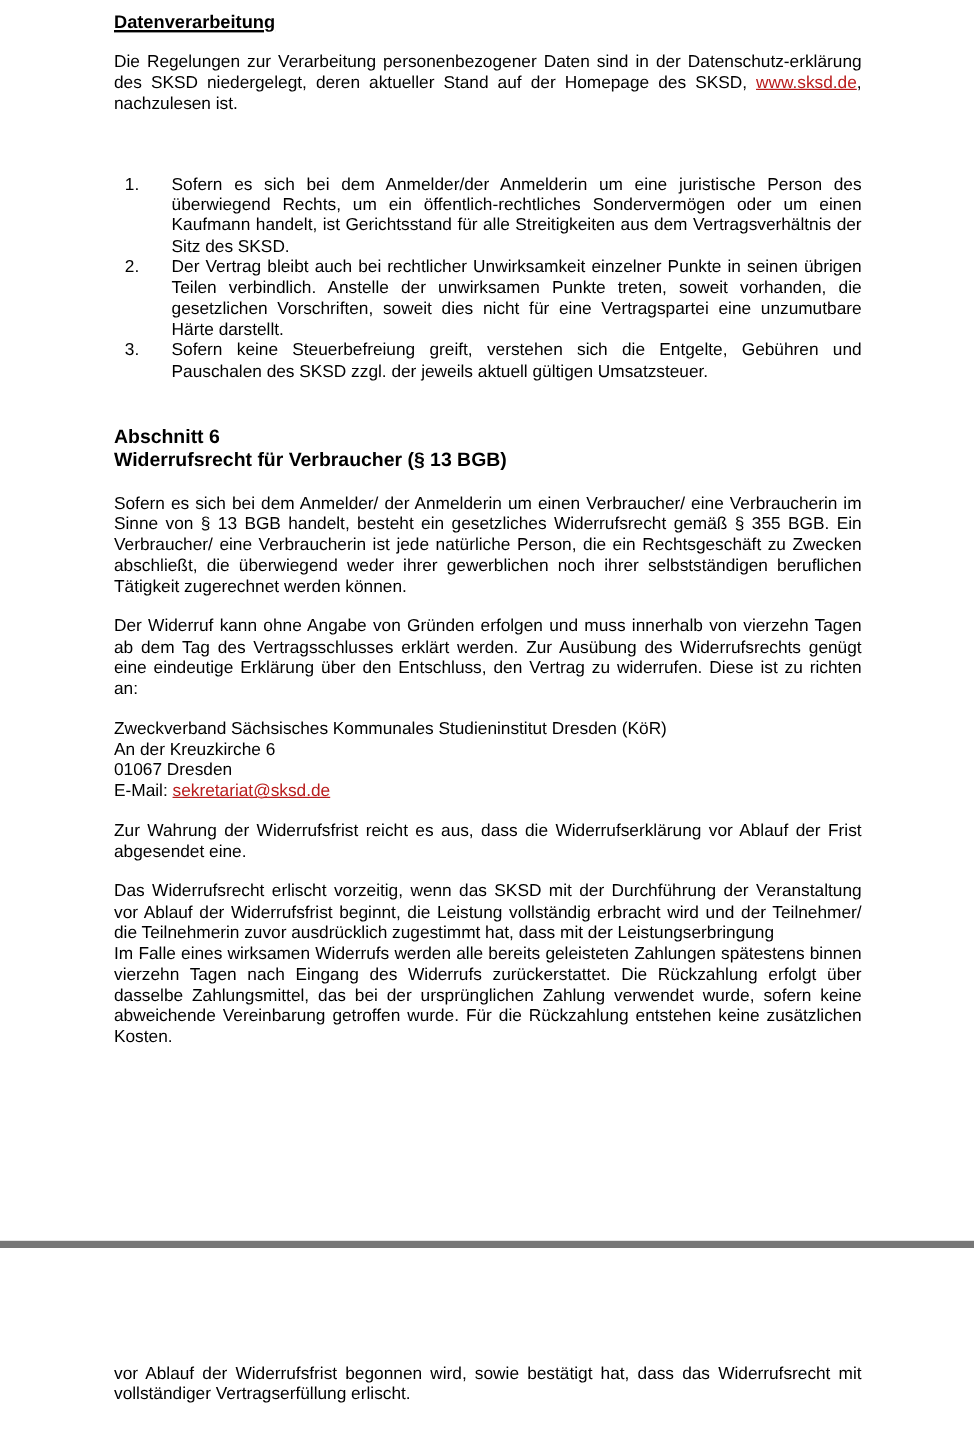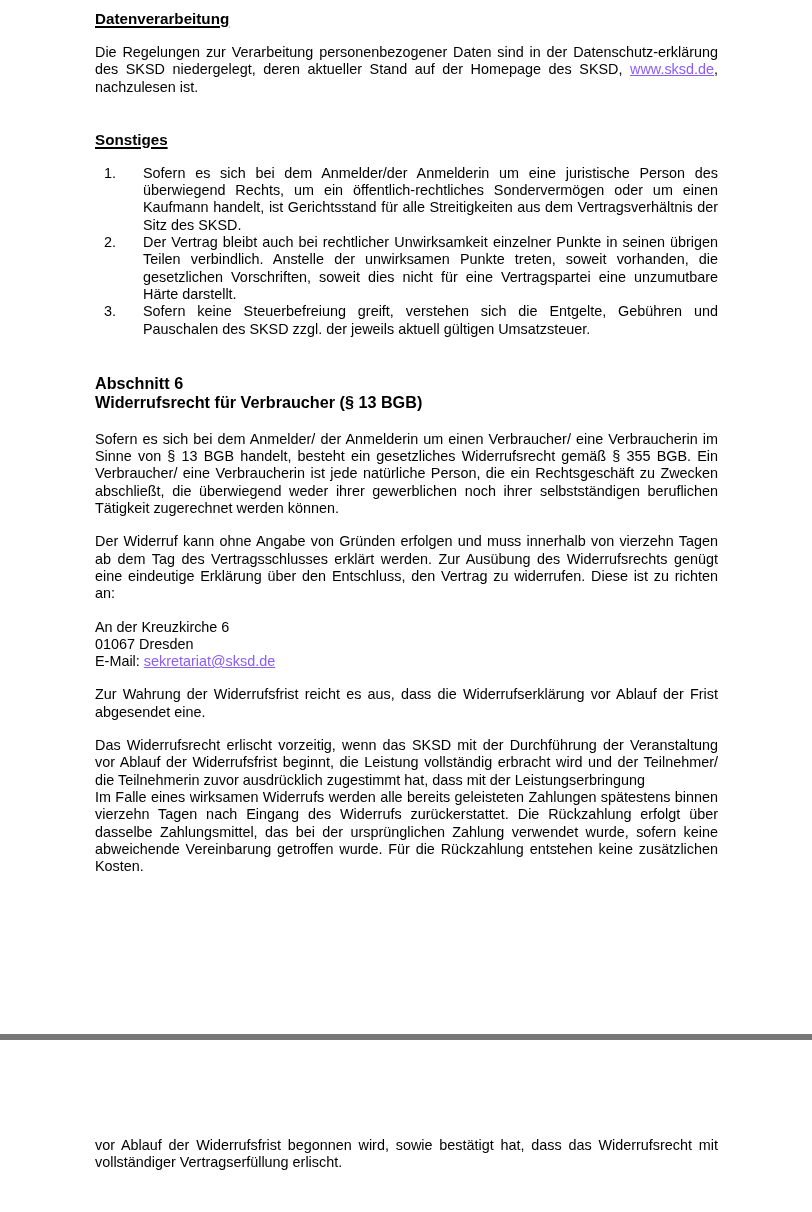--- a/index.html
+++ b/index.html
@@ -55,21 +55,21 @@
       margin: 0;
       text-align: justify;
       text-align-last: left;
     }
     .gap-s { height: 16px; }
     .gap-m { height: 18px; }
     .gap-l { height: 36px; }
     .gap-xl { height: 34px; }
 
     a.link {
-      color: #8b5cf6;
+      color: #b91c1c;
       text-decoration: underline;
       text-underline-offset: 1px;
     }
 
     ol.numbered {
       list-style: none;
       margin: 0;
       padding: 0;
     }
     ol.numbered li {
@@ -101,21 +101,20 @@
 
 <div class="page page-1">
   <div class="content">
 
     <h2 class="section-heading">Datenverarbeitung</h2>
     <div class="gap-s"></div>
     <p><span>Die Regelungen zur Verarbeitung personenbezogener Daten sind in der Datenschutz-erklärung des SKSD niedergelegt, deren aktueller Stand auf der Homepage des SKSD, </span><a class="link">www.sksd.de</a><span>, nachzulesen ist.</span></p>
 
     <div class="gap-xl"></div>
 
-    <h2 class="section-heading">Sonstiges</h2>
     <div class="gap-s"></div>
     <ol class="numbered">
       <li>
         <span class="num">1.</span>
         <span>Sofern es sich bei dem Anmelder/der Anmelderin um eine juristische Person des überwiegend Rechts, um ein öffentlich-rechtliches Sondervermögen oder um einen Kaufmann handelt, ist Gerichtsstand für alle Streitigkeiten aus dem Vertragsverhältnis der Sitz des SKSD.</span>
       </li>
       <li>
         <span class="num">2.</span>
         <span>Der Vertrag bleibt auch bei rechtlicher Unwirksamkeit einzelner Punkte in seinen übrigen Teilen verbindlich. Anstelle der unwirksamen Punkte treten, soweit vorhanden, die gesetzlichen Vorschriften, soweit dies nicht für eine Vertragspartei eine unzumutbare Härte darstellt.</span>
       </li>
@@ -130,20 +129,21 @@
     <h3 class="centered-heading">Abschnitt 6</h3>
     <h3 class="centered-heading">Widerrufsrecht für Verbraucher (§ 13 BGB)</h3>
 
     <div class="gap-m"></div>
     <p>Sofern es sich bei dem Anmelder/ der Anmelderin um einen Verbraucher/ eine Verbraucherin im Sinne von § 13 BGB handelt, besteht ein gesetzliches Widerrufsrecht gemäß § 355 BGB. Ein Verbraucher/ eine Verbraucherin ist jede natürliche Person, die ein Rechtsgeschäft zu Zwecken abschließt, die überwiegend weder ihrer gewerblichen noch ihrer selbstständigen beruflichen Tätigkeit zugerechnet werden können.</p>
     <div class="gap-s"></div>
     <p>Der Widerruf kann ohne Angabe von Gründen erfolgen und muss innerhalb von vierzehn Tagen ab dem Tag des Vertragsschlusses erklärt werden. Zur Ausübung des Widerrufsrechts genügt eine eindeutige Erklärung über den Entschluss, den Vertrag zu widerrufen. Diese ist zu richten an:</p>
     <div class="gap-s"></div>
 
     <div>
+      <span class="address-line">Zweckverband Sächsisches Kommunales Studieninstitut Dresden (KöR)</span>
       <span class="address-line">An der Kreuzkirche 6</span>
       <span class="address-line">01067 Dresden</span>
       <span class="address-line"><span>E-Mail: </span><a class="link">sekretariat@sksd.de</a></span>
     </div>
 
     <div class="gap-s"></div>
     <p>Zur Wahrung der Widerrufsfrist reicht es aus, dass die Widerrufserklärung vor Ablauf der Frist abgesendet eine.</p>
     <div class="gap-s"></div>
     <p>Das Widerrufsrecht erlischt vorzeitig, wenn das SKSD mit der Durchführung der Veranstaltung vor Ablauf der Widerrufsfrist beginnt, die Leistung vollständig erbracht wird und der Teilnehmer/ die Teilnehmerin zuvor ausdrücklich zugestimmt hat, dass mit der Leistungserbringung</p>
     <p>Im Falle eines wirksamen Widerrufs werden alle bereits geleisteten Zahlungen spätestens binnen vierzehn Tagen nach Eingang des Widerrufs zurückerstattet. Die Rückzahlung erfolgt über dasselbe Zahlungsmittel, das bei der ursprünglichen Zahlung verwendet wurde, sofern keine abweichende Vereinbarung getroffen wurde. Für die Rückzahlung entstehen keine zusätzlichen Kosten.</p>

